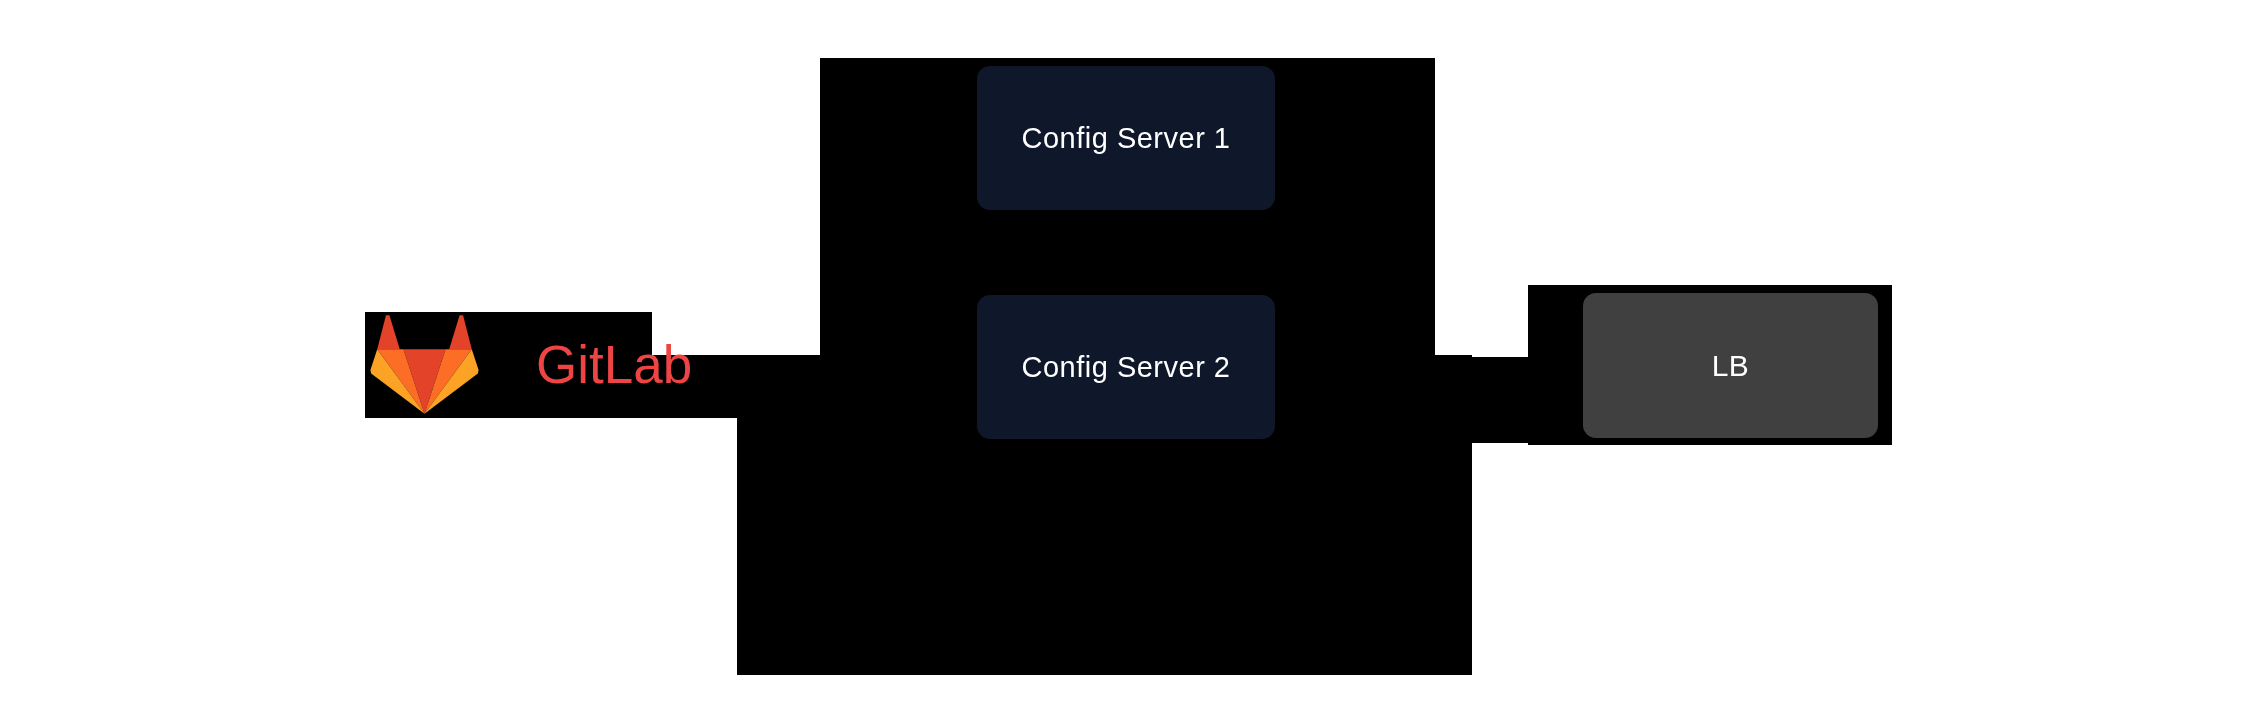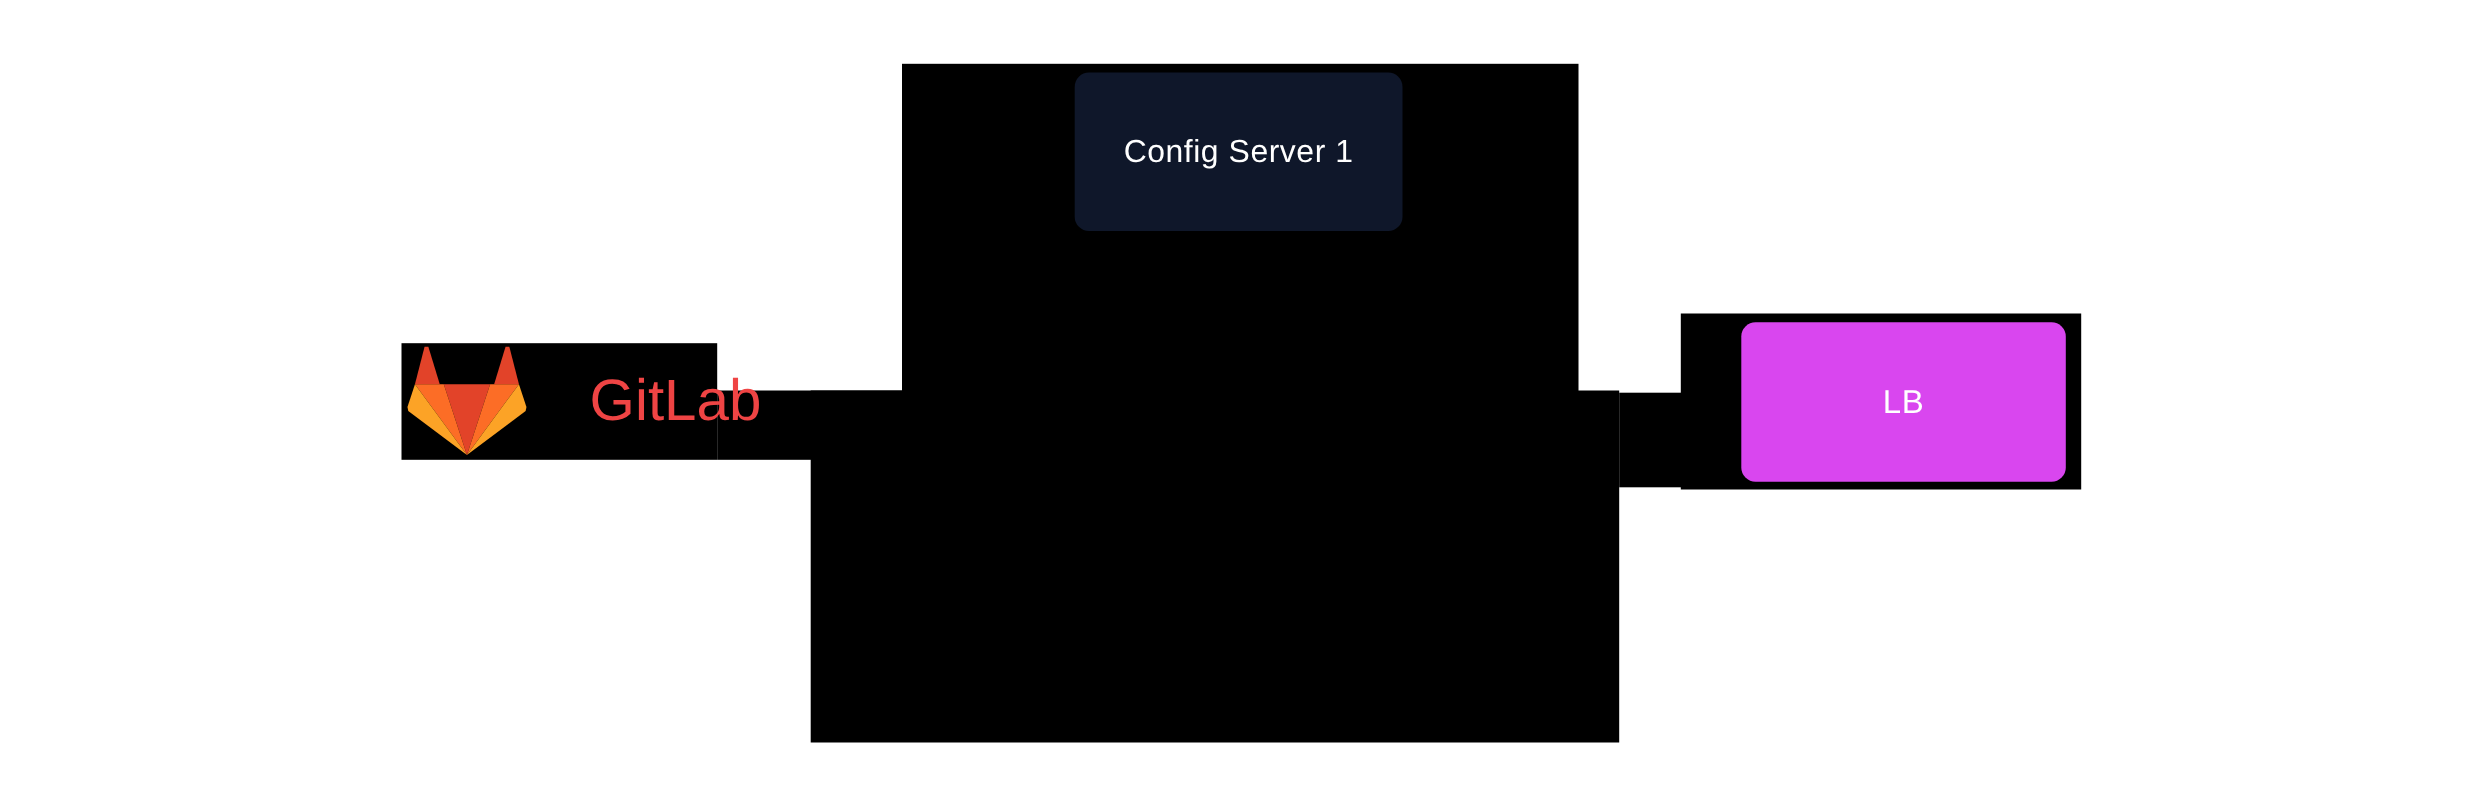--- a/index.html
+++ b/index.html
@@ -33,21 +33,21 @@
     left: 977px;
     width: 298px;
     height: 144px;
     background: #0f172a;
   }
   .node.lb {
     left: 1583px;
     top: 293px;
     width: 295px;
     height: 145px;
-    background: #d946ef;
+    background: #404040;
     font-size: 30px;
   }
   #config1 { top: 66px; }
   #config2 { top: 295px; }
   #config3 { top: 524px; }
 
   #r-logo        { left: 365px;  top: 312px; width: 287px; height: 106px; }
   #r-band-left   { left: 652px;  top: 355px; width: 168px; height: 63px;  }
   #r-center-up   { left: 820px;  top: 58px;  width: 615px; height: 299px; }
   #r-center-low  { left: 737px;  top: 355px; width: 735px; height: 320px; }
@@ -95,17 +95,20 @@
     <polygon fill="#fc6d26" points="8,14.2 10.94,5.2 14.6,5.2"></polygon>
     <polygon fill="#fca326" points="1.4,5.2 0.45,8.1 0.55,8.6 8,14.2"></polygon>
     <polygon fill="#fca326" points="14.6,5.2 15.55,8.1 15.45,8.6 8,14.2"></polygon>
   </svg>
 
   <div class="wordmark">GitLab</div>
 
   <div class="node config" id="config1">
     <span>Config Server 1</span>
   </div>
+  <div class="node config" id="config2">
+    <span>Config Server 2</span>
+  </div>
   <div class="node lb" id="lb">
     <span>LB</span>
   </div>
 
 </div>
 
 </body></html>

